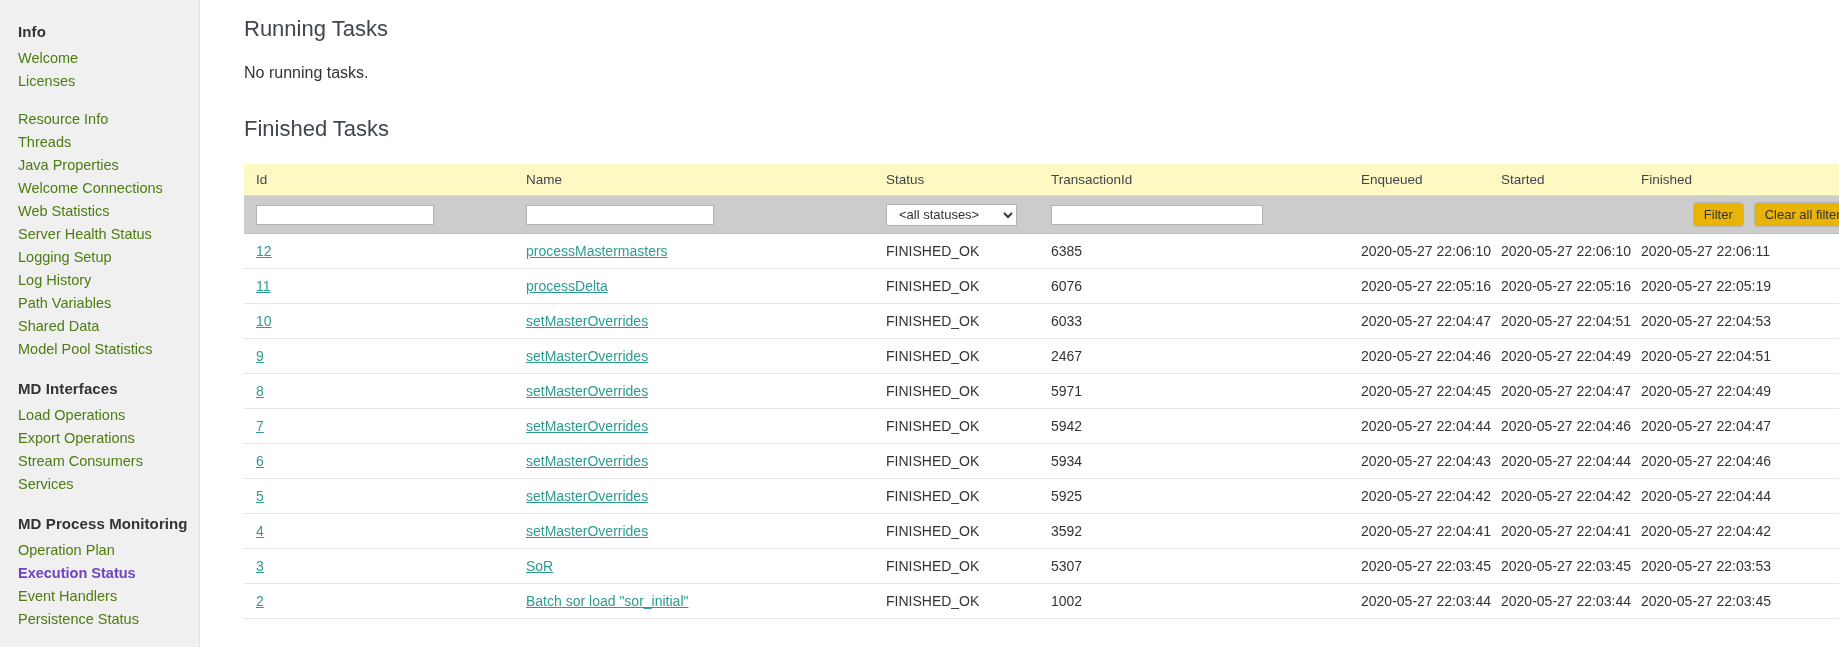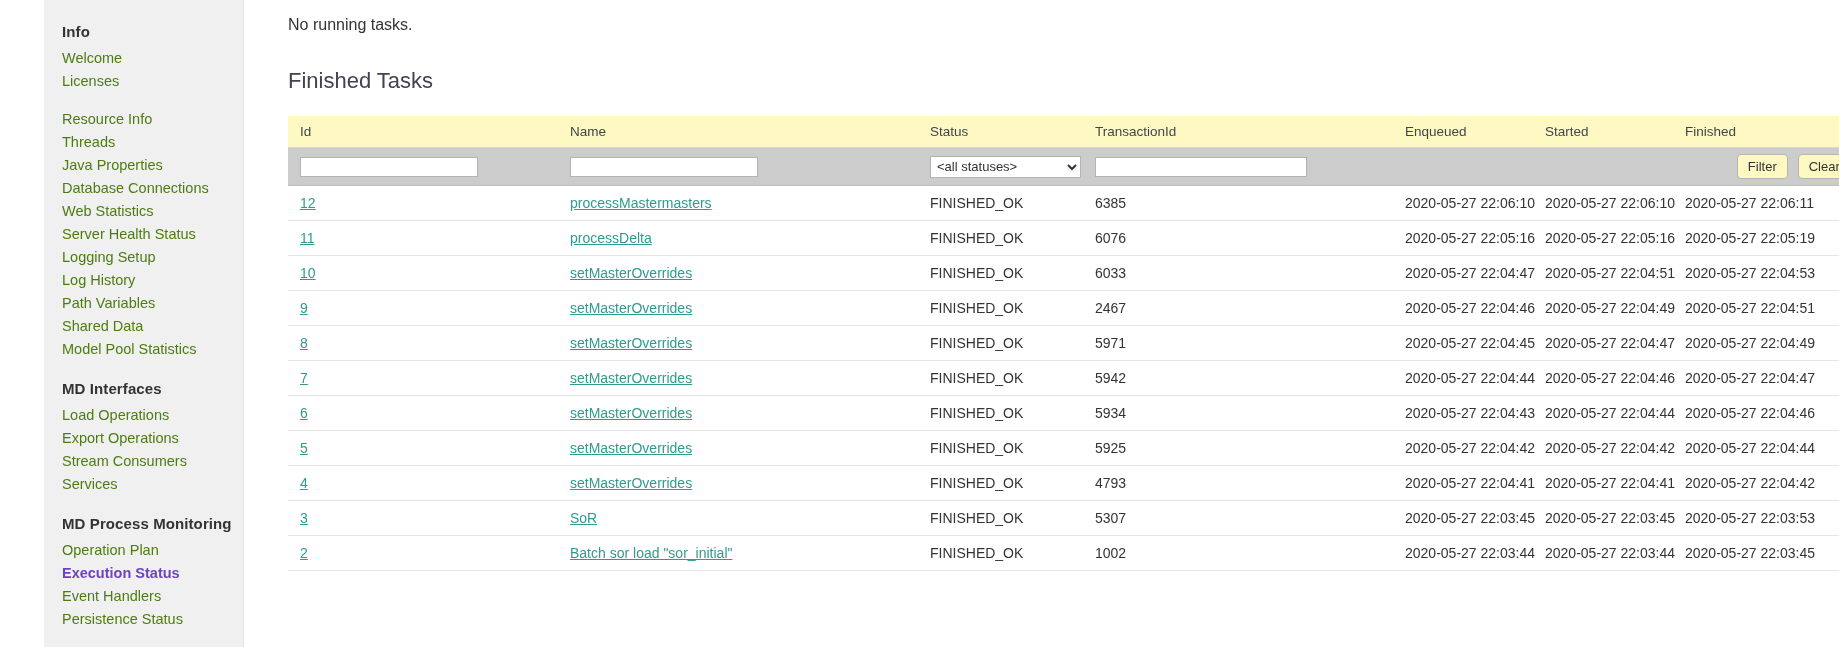--- a/index.html
+++ b/index.html
@@ -14,21 +14,20 @@
 
   
   #sidebar {
     width: 200px;
     flex: 0 0 200px;
     background: #f0f0f0;
     border-right: 1px solid #e0e0e0;
     padding: 18px 0 0 0;
     height: 647px;
     overflow: hidden;
-    margin-left: 44px;
   }
   .nav-group { margin: 0 0 4px 0; }
   .nav-head {
     font-size: 15px;
     font-weight: bold;
     color: #333333;
     padding: 5px 0 6px 18px;
     letter-spacing: .1px;
   }
   .nav-item {
@@ -101,34 +100,34 @@
     font-size: 13px;
     padding: 1px 4px;
     font-family: "Liberation Sans", sans-serif;
     outline: none;
   }
   #filter-id-input { width: 178px; }
   #filter-name-input { width: 188px; }
   #filter-txn-input { width: 212px; }
   tr.filter-row select {
     height: 22px;
-    width: 151px;
+    width: 131px;
     font-size: 13px;
     border: 1px solid #b3b3b3;
     background: #ffffff;
     font-family: "Liberation Sans", sans-serif;
     color: #333;
-    padding: 1px 2px;
+    padding: 1px 8px;
   }
   td.filter-actions { text-align: right; padding-right: 12px; }
   .btn {
     font-family: "Liberation Sans", sans-serif;
     font-size: 13px;
     color: #333;
-    background: #fef9c3;
+    background: #eab308;
     border: 1px solid #b5b5b5;
     border-radius: 4px;
     padding: 4px 10px;
     cursor: pointer;
     margin-left: 6px;
   }
 
   #tasks-table tbody td {
     padding: 9px 0 9px 12px;
     border-bottom: 1px solid #e6e6e6;
@@ -164,21 +163,21 @@
       <div class="nav-group">
         <div class="nav-head">Info</div>
         <a class="nav-item">Welcome</a>
         <a class="nav-item">Licenses</a>
       </div>
       <div class="group-gap"></div>
       <div class="nav-group">
         <a class="nav-item">Resource Info</a>
         <a class="nav-item">Threads</a>
         <a class="nav-item">Java Properties</a>
-        <a class="nav-item">Database Connections</a>
+        <a class="nav-item">Welcome Connections</a>
         <a class="nav-item">Web Statistics</a>
         <a class="nav-item">Server Health Status</a>
         <a class="nav-item">Logging Setup</a>
         <a class="nav-item">Log History</a>
         <a class="nav-item">Path Variables</a>
         <a class="nav-item">Shared Data</a>
         <a class="nav-item">Model Pool Statistics</a>
       </div>
       <div class="group-gap"></div>
       <div class="nav-group">
@@ -194,20 +193,21 @@
         <a class="nav-item">Operation Plan</a>
         <a class="nav-item active">Execution Status</a>
         <a class="nav-item">Event Handlers</a>
         <a class="nav-item">Persistence Status</a>
       </div>
     </nav>
 
   <div id="main">
 
 
+    <h2 class="section">Running Tasks</h2>
     <p class="note">No running tasks.</p>
 
     <h2 class="section second">Finished Tasks</h2>
 
     <table id="tasks-table">
       <colgroup>
         <col class="c-id">
           <col class="c-name">
           <col class="c-status">
           <col class="c-txn">
@@ -316,21 +316,21 @@
             <td>FINISHED_OK</td>
             <td>5925</td>
             <td>2020-05-27 22:04:42</td>
             <td>2020-05-27 22:04:42</td>
             <td>2020-05-27 22:04:44</td>
           </tr>
           <tr>
             <td><a class="tlink">4</a></td>
             <td><a class="tlink">setMasterOverrides</a></td>
             <td>FINISHED_OK</td>
-            <td>4793</td>
+            <td>3592</td>
             <td>2020-05-27 22:04:41</td>
             <td>2020-05-27 22:04:41</td>
             <td>2020-05-27 22:04:42</td>
           </tr>
           <tr>
             <td><a class="tlink">3</a></td>
             <td><a class="tlink">SoR</a></td>
             <td>FINISHED_OK</td>
             <td>5307</td>
             <td>2020-05-27 22:03:45</td>

